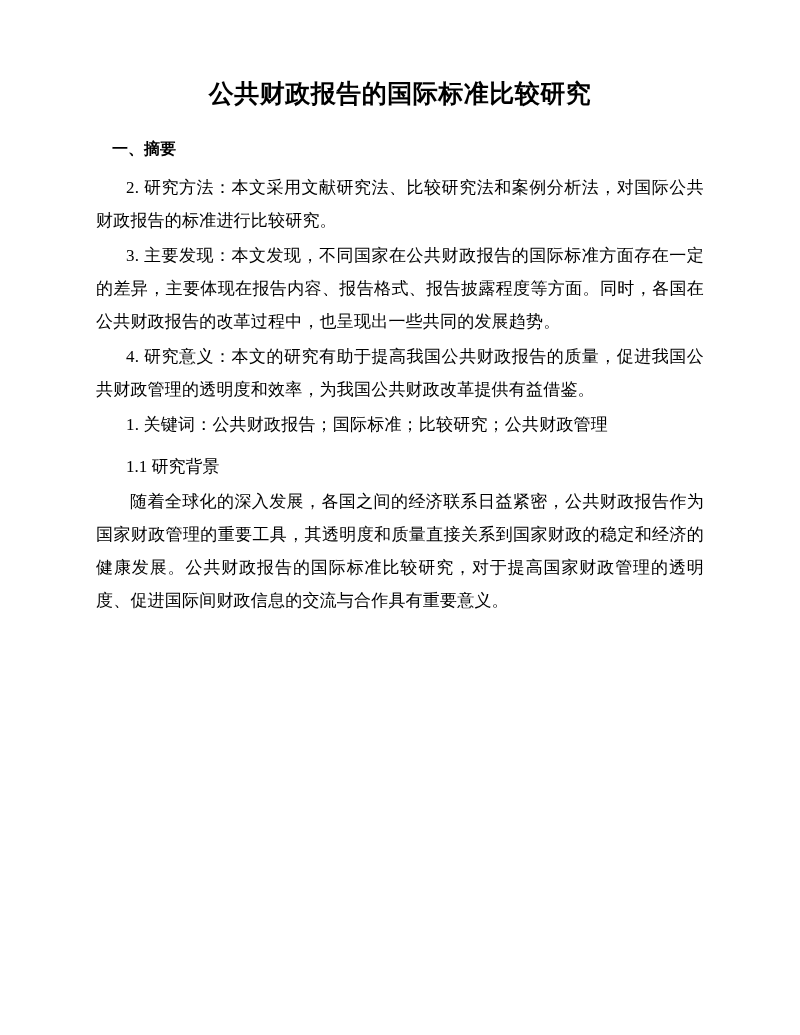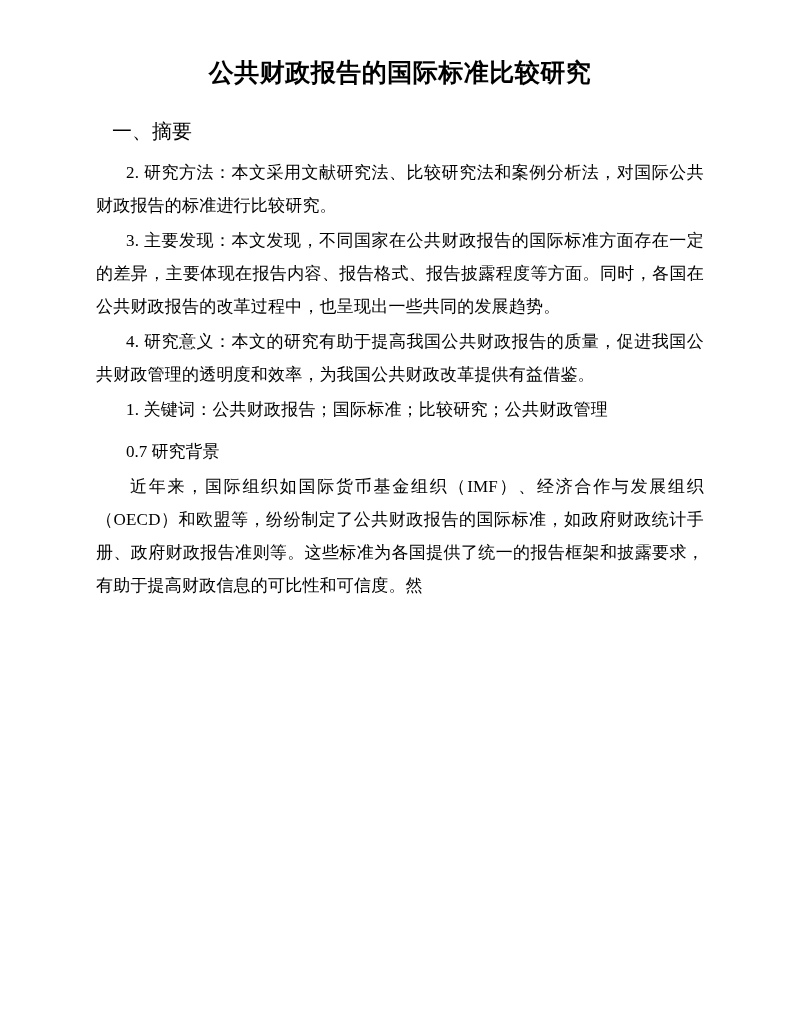--- a/index.html
+++ b/index.html
@@ -11,35 +11,35 @@
     font-family: "Liberation Serif", "DejaVu Serif", serif;
     color: #000000;
   }
   .page {
     width: 800px;
     height: 1035px;
     box-sizing: border-box;
     background: #ffffff;
     position: relative;
     overflow: hidden;
-    padding: 39px 96px 40px 96px;
+    padding: 60px 96px 40px 96px;
   }
   .doc-title {
     font-family: "DejaVu Sans", "Liberation Sans", sans-serif;
     font-weight: bold;
     font-size: 25px;
     text-align: center;
     letter-spacing: 0.5px;
     margin: 18px 0 26px 0;
     line-height: 1.3;
   }
   .heading {
     font-family: "DejaVu Sans", "Liberation Sans", sans-serif;
-    font-weight: normal;
-    font-size: 20px;
+    font-weight: bold;
+    font-size: 16px;
     margin: 14px 0 10px 0;
     text-indent: 16px;
     line-height: 1.5;
   }
   .para {
     font-size: 17px;
     line-height: 1.95;
     margin: 0 0 2px 0;
     text-indent: 34px;
     text-align: justify;
@@ -64,17 +64,17 @@
 
   <div>
     <div class="heading">一、摘要</div>
     <p class="para numbered">2. 研究方法：本文采用文献研究法、比较研究法和案例分析法，对国际公共财政报告的标准进行比较研究。</p>
     <p class="para numbered">3. 主要发现：本文发现，不同国家在公共财政报告的国际标准方面存在一定的差异，主要体现在报告内容、报告格式、报告披露程度等方面。同时，各国在公共财政报告的改革过程中，也呈现出一些共同的发展趋势。</p>
     <p class="para numbered">4. 研究意义：本文的研究有助于提高我国公共财政报告的质量，促进我国公共财政管理的透明度和效率，为我国公共财政改革提供有益借鉴。</p>
     <p class="para numbered">1. 关键词：公共财政报告；国际标准；比较研究；公共财政管理</p>
   </div>
 
   <div>
-    <div class="subheading">0.7 研究背景</div>
-    <p class="para">近年来，国际组织如国际货币基金组织（IMF）、经济合作与发展组织（OECD）和欧盟等，纷纷制定了公共财政报告的国际标准，如政府财政统计手册、政府财政报告准则等。这些标准为各国提供了统一的报告框架和披露要求，有助于提高财政信息的可比性和可信度。然</p>
+    <div class="subheading">1.1 研究背景</div>
+    <p class="para">随着全球化的深入发展，各国之间的经济联系日益紧密，公共财政报告作为国家财政管理的重要工具，其透明度和质量直接关系到国家财政的稳定和经济的健康发展。公共财政报告的国际标准比较研究，对于提高国家财政管理的透明度、促进国际间财政信息的交流与合作具有重要意义。</p>
   </div>
 
 </div>
 
 </body></html>

